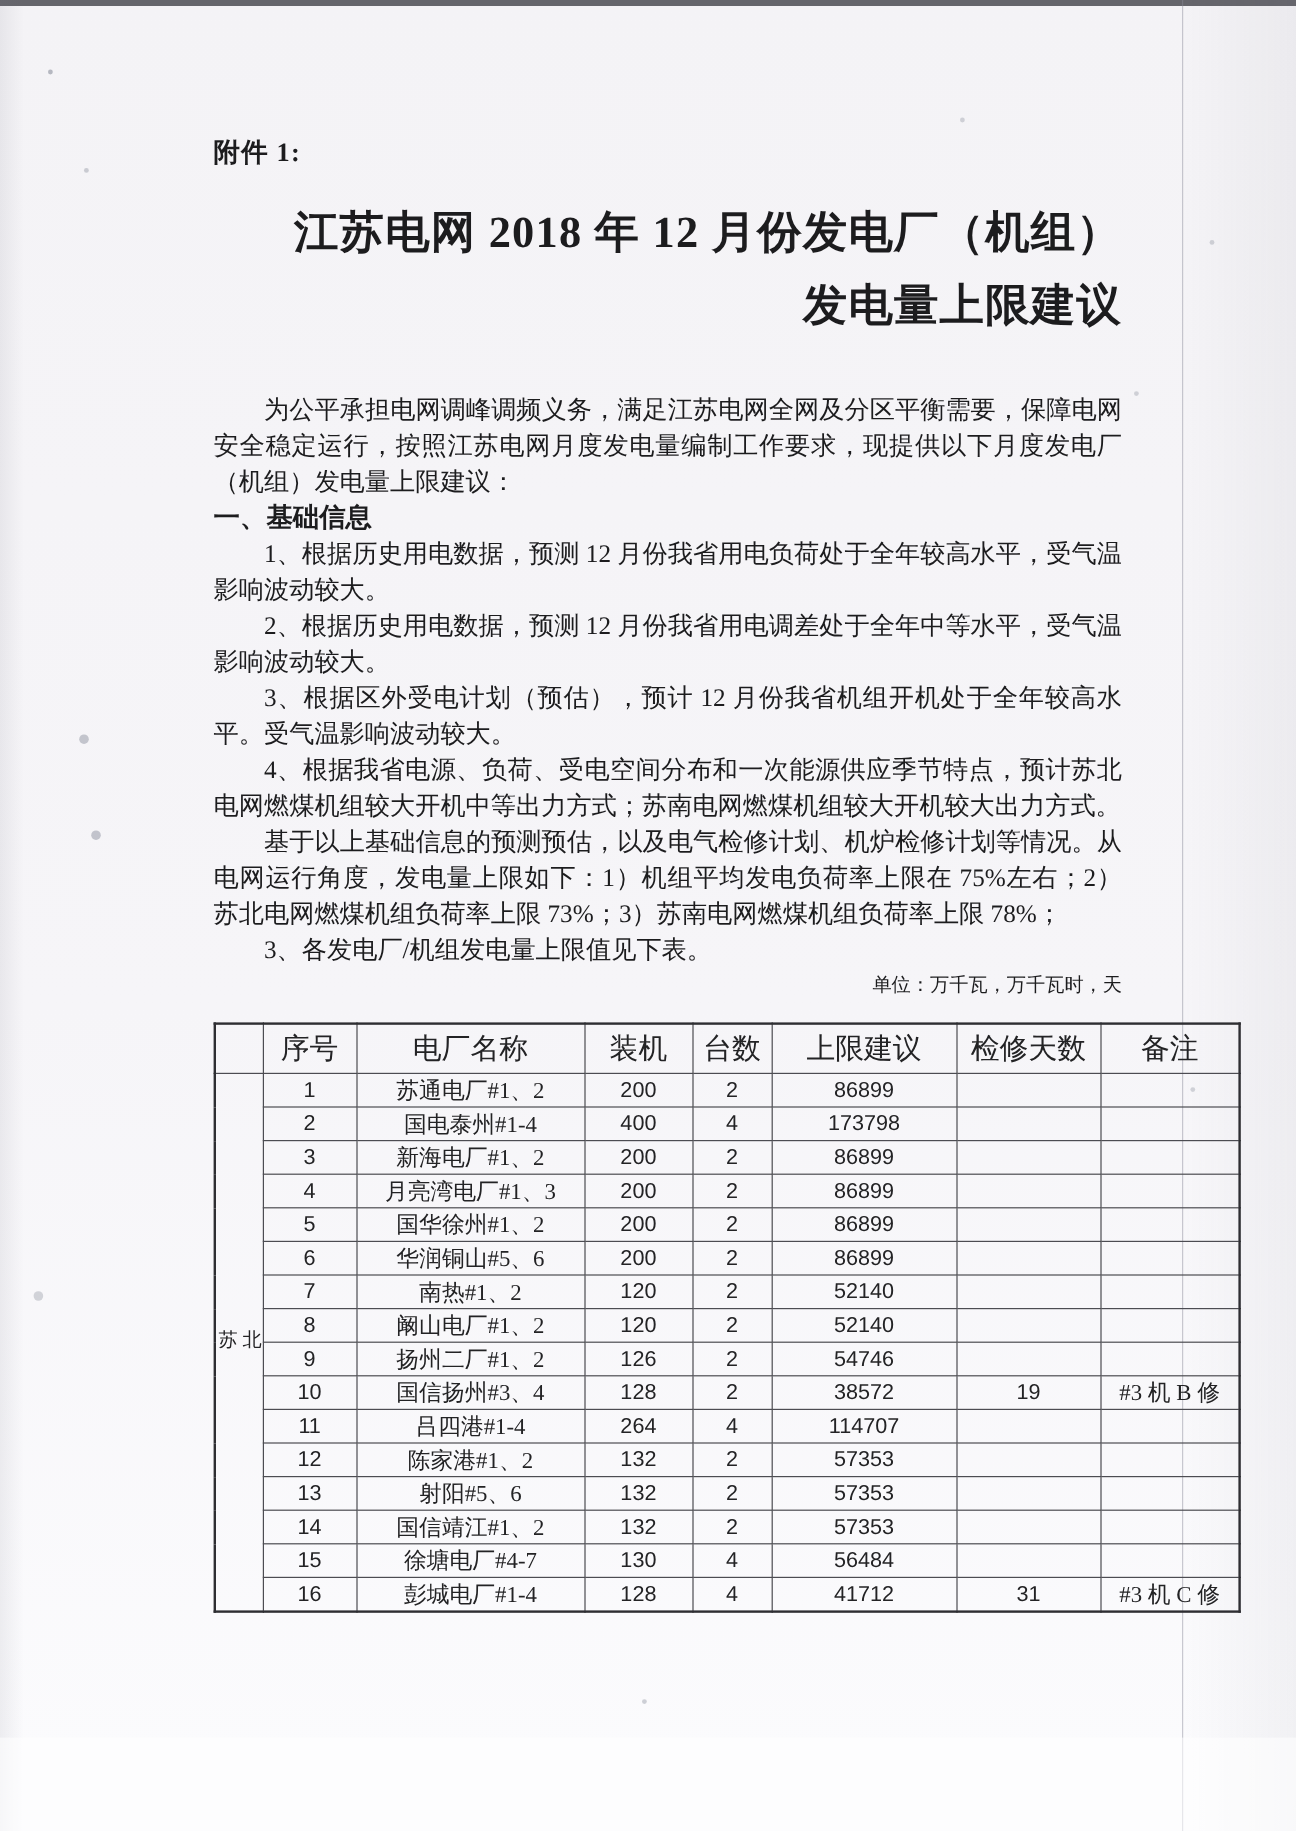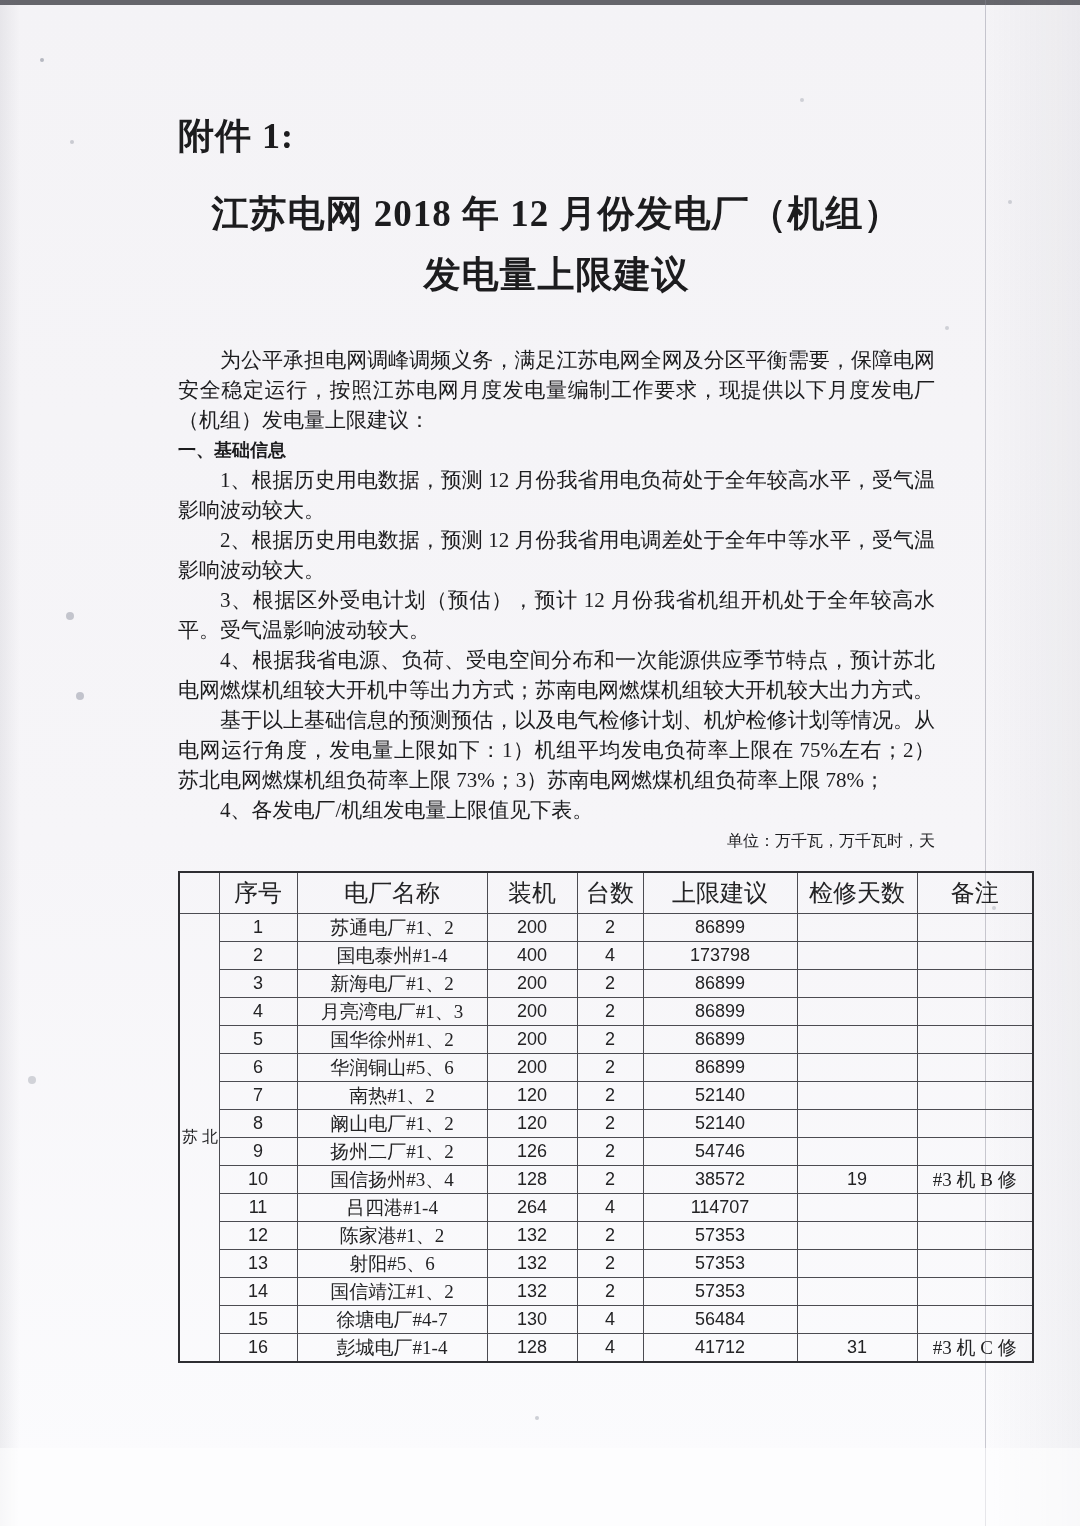--- a/index.html
+++ b/index.html
@@ -33,31 +33,31 @@
                 968px 142px 0 rgba(120,125,140,.3),
                 -10px 1020px 0 2px rgba(120,125,140,.3),
                 952px 848px 0 rgba(120,125,140,.3),
                 495px 1358px 0 rgba(120,125,140,.35),
                 760px 40px 0 rgba(120,125,140,.3);
   }
 
   .content { position:absolute; left:178px; top:112px; width:854px; }
   .text-col { width:757px; }
 
-  .attachment-label { font-size:36px; font-weight:bold; letter-spacing:1px; }
+  .attachment-label { font-size:22px; font-weight:bold; letter-spacing:1px; }
 
   .doc-title {
-    margin-top:22px; width:757px; text-align:center;
+    margin-top:22px; width:757px; text-align:right;
     font-size:37px; font-weight:bold; line-height:61px; letter-spacing:1px;
   }
 
   .body-text { font-size:21px; line-height:30px; text-align:justify; }
   .para { text-indent:2em; margin:0; }
   .intro { margin-top:40px; }
-  .sec-heading { font-size:18px; font-weight:bold; line-height:30px; margin:0; }
+  .sec-heading { font-size:22px; font-weight:bold; line-height:30px; margin:0; }
   .unit-note { text-align:right; font-size:16px; line-height:28px; margin-top:2px; }
 
   table.limits {
     margin-top:14px;
     border-collapse:collapse;
     width:854px;
     table-layout:fixed;
     font-size:19px;
     color:#232325;
     border:2px solid #2e2e32;
@@ -98,21 +98,21 @@
     <div class="text-col body-text">
       <p class="para intro">为公平承担电网调峰调频义务，满足江苏电网全网及分区平衡需要，保障电网安全稳定运行，按照江苏电网月度发电量编制工作要求，现提供以下月度发电厂（机组）发电量上限建议：</p>
 
       <p class="sec-heading">一、基础信息</p>
       <p class="para">1、根据历史用电数据，预测 12 月份我省用电负荷处于全年较高水平，受气温影响波动较大。</p>
       <p class="para">2、根据历史用电数据，预测 12 月份我省用电调差处于全年中等水平，受气温影响波动较大。</p>
       <p class="para">3、根据区外受电计划（预估），预计 12 月份我省机组开机处于全年较高水平。受气温影响波动较大。</p>
       <p class="para">4、根据我省电源、负荷、受电空间分布和一次能源供应季节特点，预计苏北电网燃煤机组较大开机中等出力方式；苏南电网燃煤机组较大开机较大出力方式。</p>
 
       <p class="para">基于以上基础信息的预测预估，以及电气检修计划、机炉检修计划等情况。从电网运行角度，发电量上限如下：1）机组平均发电负荷率上限在 75%左右；2）苏北电网燃煤机组负荷率上限 73%；3）苏南电网燃煤机组负荷率上限 78%；</p>
-      <p class="para">4、各发电厂/机组发电量上限值见下表。</p>
+      <p class="para">3、各发电厂/机组发电量上限值见下表。</p>
 
       <p class="unit-note">单位：万千瓦，万千瓦时，天</p>
     </div>
 
     <table class="limits">
       <colgroup>
         <col style="width:40px">
           <col style="width:78px">
           <col style="width:190px">
         <col style="width:90px">

